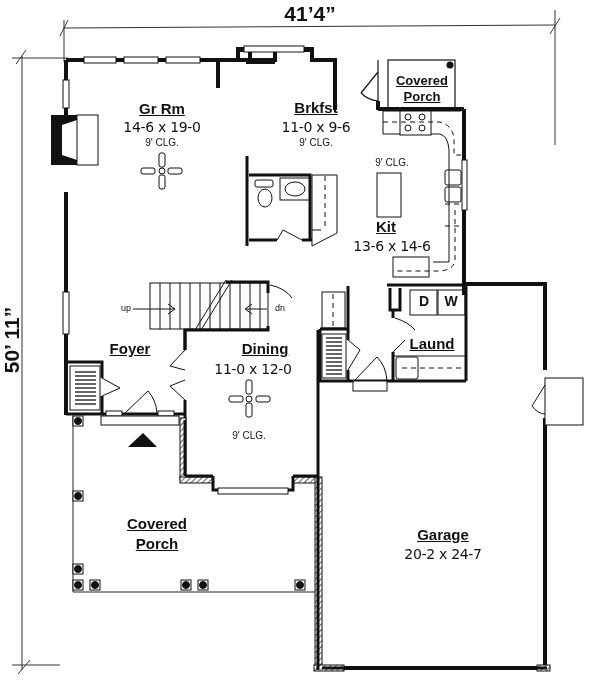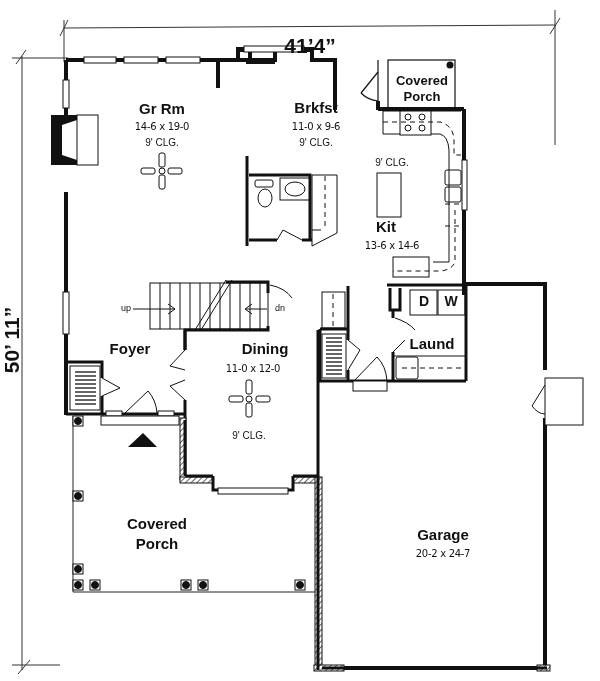--- a/index.html
+++ b/index.html
@@ -1,20 +1,20 @@
 <!DOCTYPE html>
 <html><head>
   <meta charset="utf-8">
   <style>
     html, body { margin: 0; padding: 0; background: #ffffff; }
     body { width: 600px; height: 681px; position: relative; overflow: hidden; font-family: "Liberation Sans", sans-serif; }
     #plan { position: absolute; left: 0; top: 0; width: 600px; height: 681px; }
     .lbl { position: absolute; color: #111; text-align: center; white-space: nowrap; transform: translateX(-50%); }
-    .room-name { font-weight: bold; font-size: 15px; line-height: 17px; }
-    .room-dim { font-size: 10px; line-height: 16px; font-family: "DejaVu Sans", sans-serif; font-weight: normal; letter-spacing: -0.3px; }
+    .room-name { font-weight: bold; font-size: 15px; line-height: 17px; text-decoration: underline; }
+    .room-dim { font-size: 14px; line-height: 16px; font-family: "DejaVu Sans", sans-serif; font-weight: normal; letter-spacing: -0.3px; }
     .clg { font-size: 10px; line-height: 11px; }
     .dim-top { font-weight: bold; font-size: 21px; }
     .dim-left { font-weight: bold; font-size: 21px; transform: translate(-50%,-50%) rotate(-90deg); }
     .small { font-size: 9px; }
     .dw { font-weight: bold; font-size: 14px; }
   </style>
 </head>
 <body>
 
 <svg id="plan" viewBox="0 0 600 681" xmlns="http://www.w3.org/2000/svg">
@@ -303,21 +303,21 @@
   </g>
   <g stroke="#111" stroke-width="1" fill="#fff">
     <rect x="246" y="380" width="6" height="14" rx="2"></rect>
     <rect x="246" y="403" width="6" height="14" rx="2"></rect>
     <rect x="229" y="396" width="14" height="6" rx="2"></rect>
     <rect x="256" y="396" width="14" height="6" rx="2"></rect>
     <circle cx="249" cy="399" r="3"></circle>
   </g>
 </svg>
 
-<div class="lbl dim-top" style="left:310px; top:2px;margin-top:32px;">41’4”</div>
+<div class="lbl dim-top" style="left:310px; top:2px;">41’4”</div>
 <div class="lbl dim-left" style="left:12px; top:340px;">50’ 11”</div>
 
 <div class="lbl room-name" style="left:162px; top:100px;">Gr Rm</div>
 <div class="lbl room-dim" style="left:162px; top:119px;">14-6 x 19-0</div>
 <div class="lbl clg" style="left:162px; top:137px;">9' CLG.</div>
 
 <div class="lbl room-name" style="left:316px; top:99px;">Brkfst</div>
 <div class="lbl room-dim" style="left:316px; top:119px;text-align:center;">11-0 x 9-6</div>
 <div class="lbl clg" style="left:316px; top:137px;">9' CLG.</div>
 

